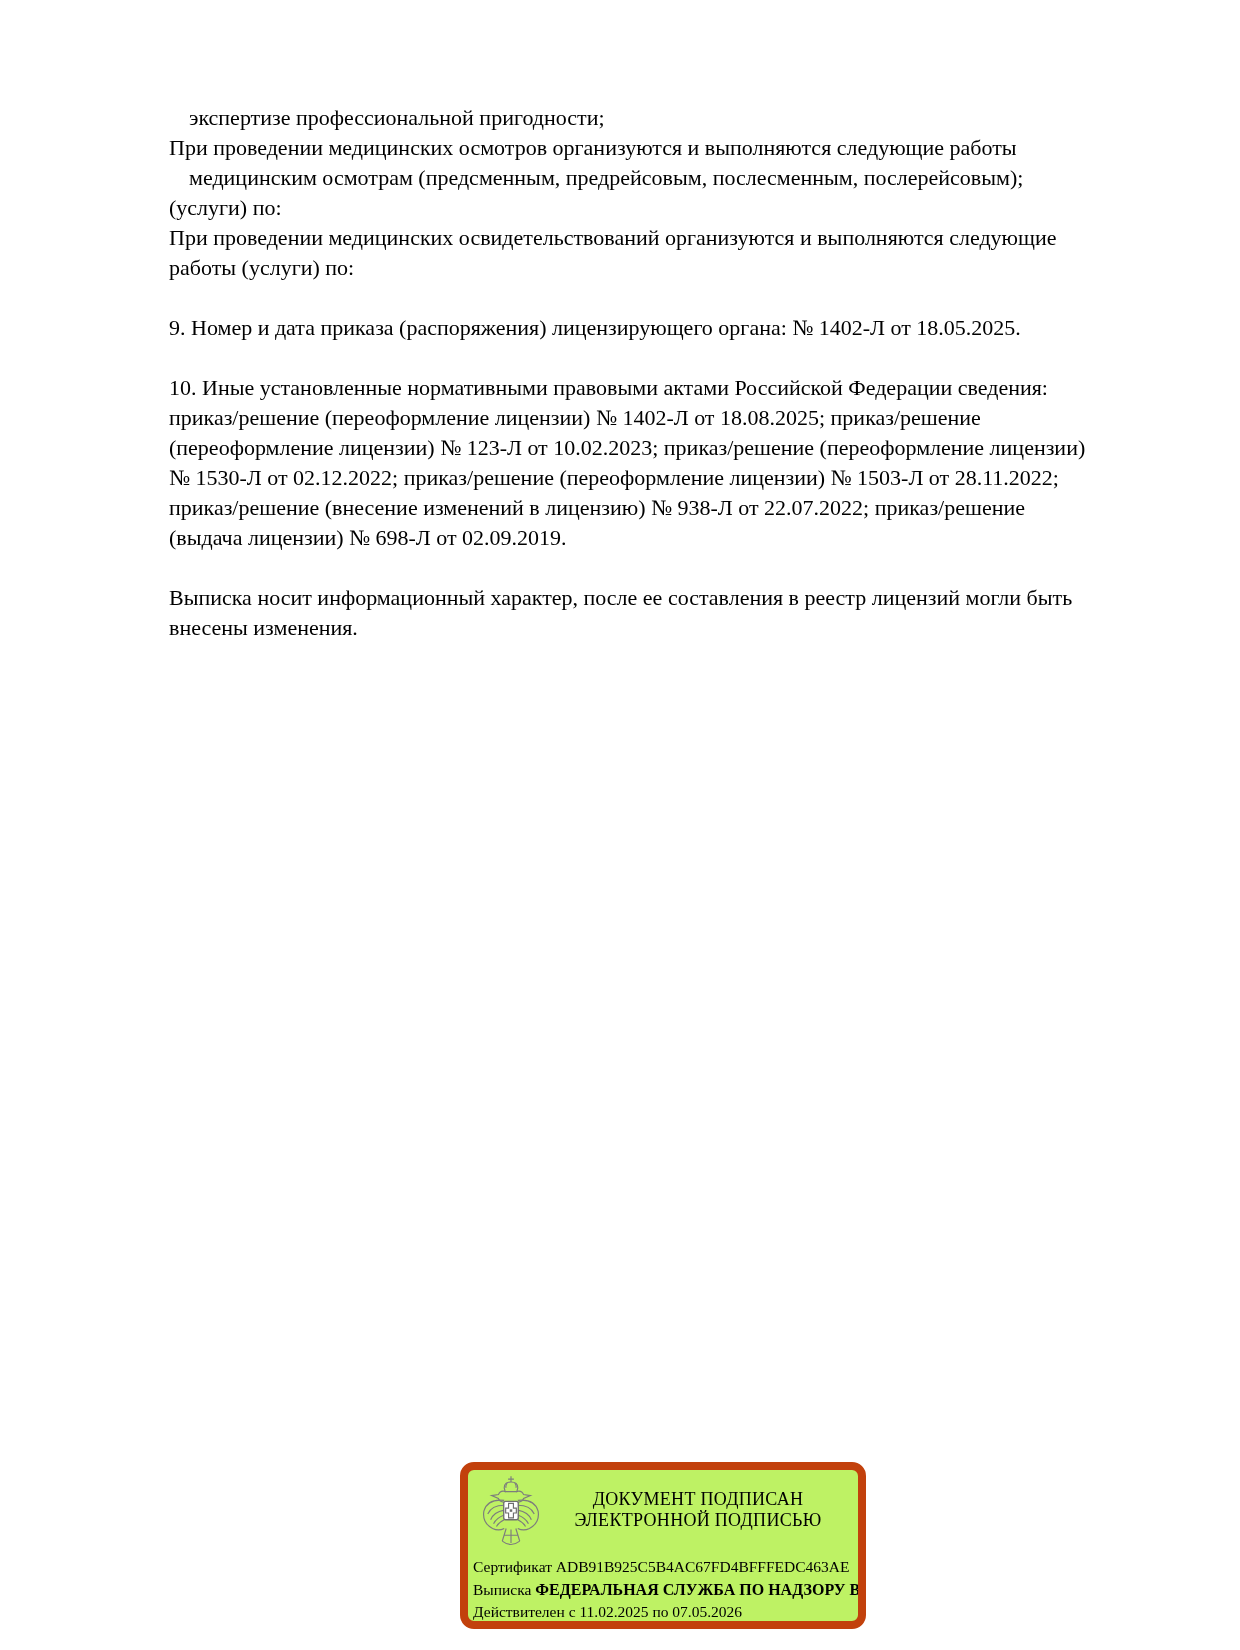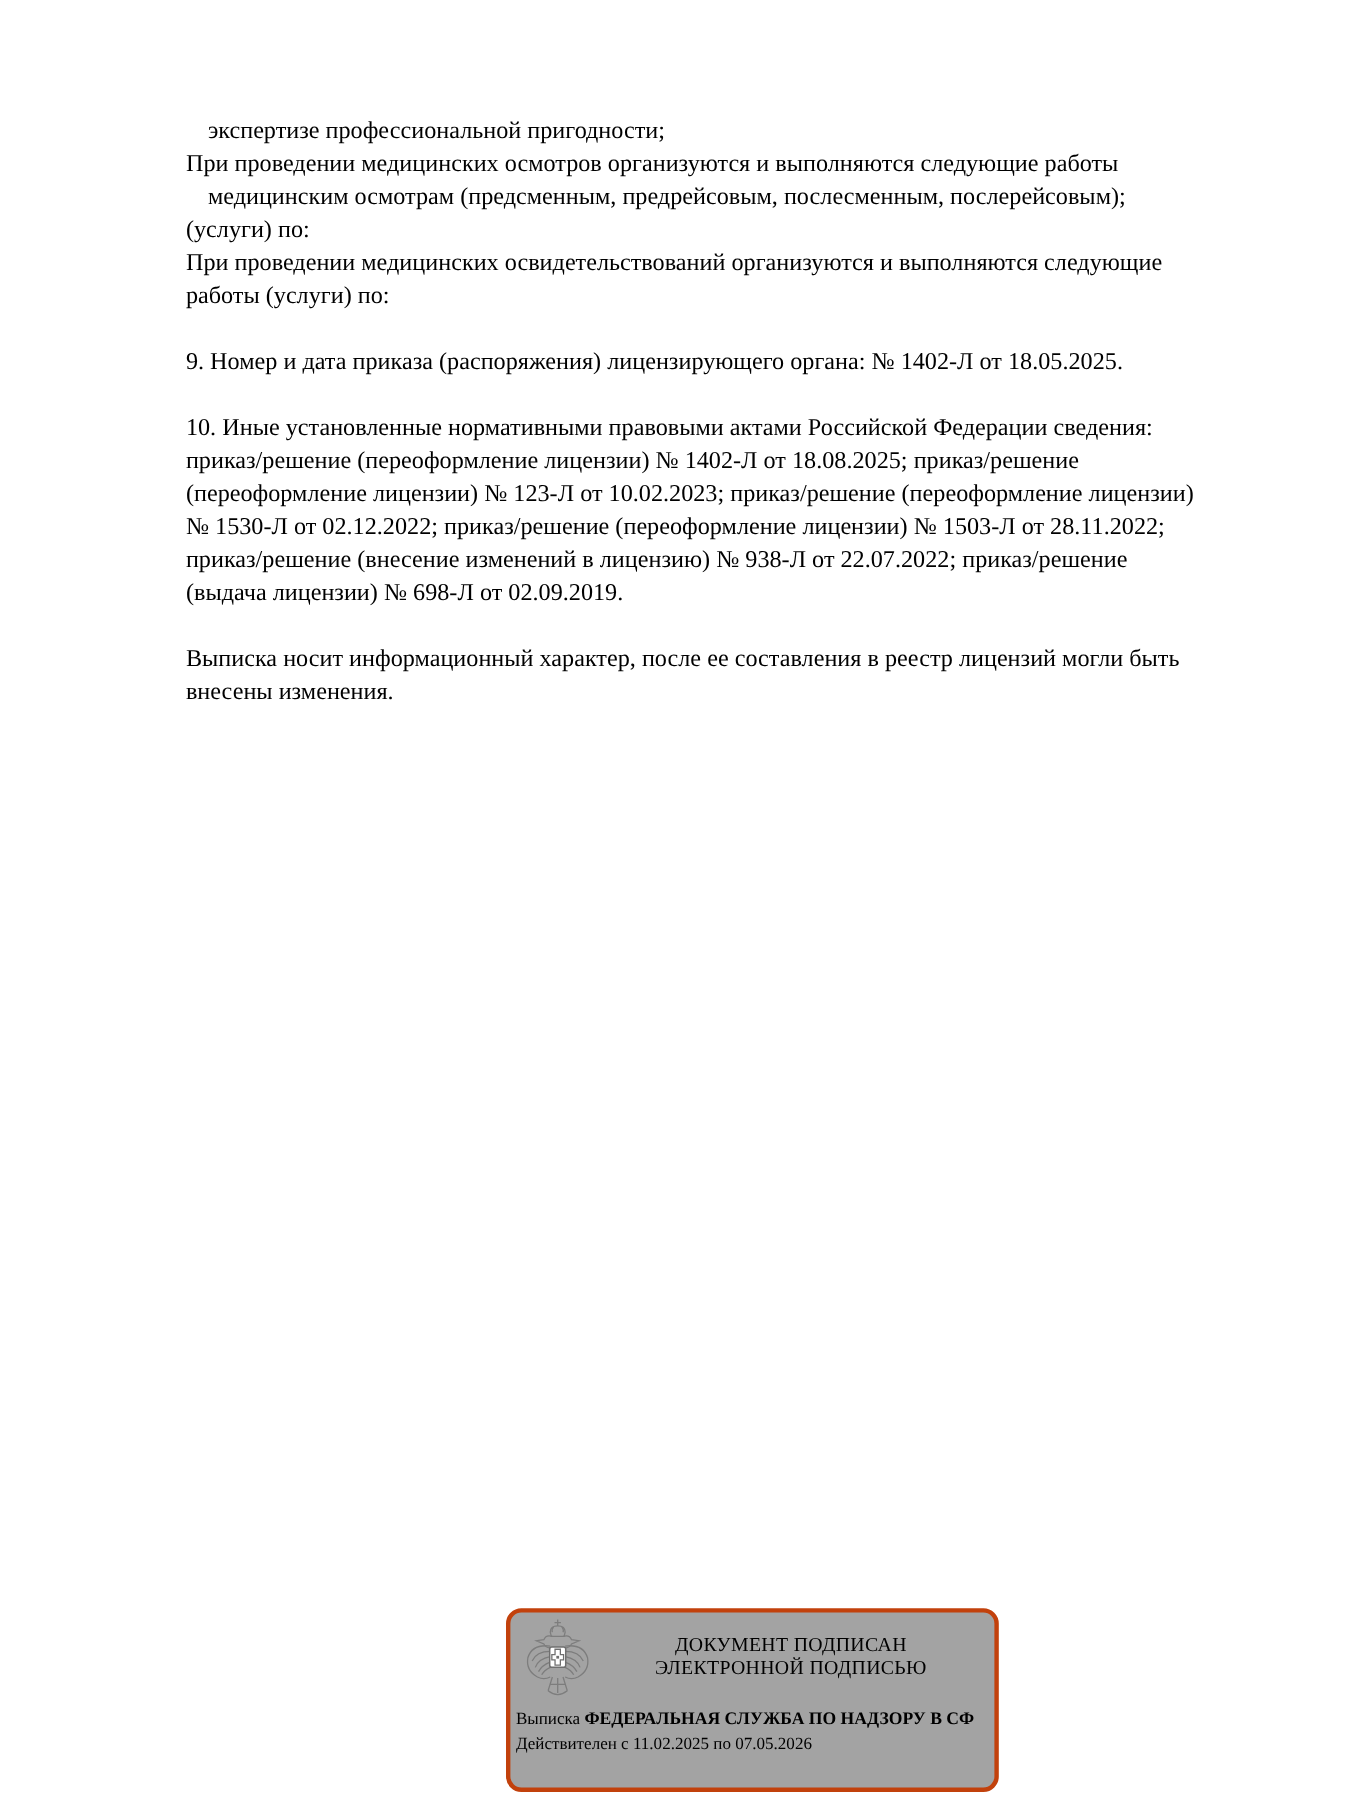--- a/index.html
+++ b/index.html
@@ -27,25 +27,25 @@
     white-space: nowrap;
   }
   .line.indent { padding-left: 20px; }
   .gap { height: 30px; }
 
   
   .stamp {
     position: absolute;
     left: 460px;
     top: 1462px;
-    width: 448px;
+    width: 406px;
     height: 167px;
-    border: 4px solid #c2410c;
+    border: 8px solid #c2410c;
     border-radius: 14px;
-    background: #a3a3a3;
+    background: #bef264;
     overflow: hidden;
   }
   .stamp-top {
     display: flex;
     align-items: flex-start;
     padding: 5px 4px 0 12px;
   }
   .emblem {
     flex: 0 0 auto;
     width: 62px;
@@ -118,18 +118,19 @@
         <rect x="24.5" y="27" width="15" height="19" rx="2" fill="#ffffff" stroke="#6f6f6f" stroke-width="1.4"></rect>
         <path d="M29.5 29 h5 v5 h3 v5 h-3 v5 h-5 v-5 h-3 v-5 h3 z" fill="none" stroke="#6f6f6f" stroke-width="1.2"></path>
         <rect x="30.7" y="35.2" width="2.6" height="2.6" fill="#6f6f6f"></rect>
       </svg>
       <div class="stamp-title">
         <div>ДОКУМЕНТ ПОДПИСАН</div>
         <div>ЭЛЕКТРОННОЙ ПОДПИСЬЮ</div>
       </div>
     </div>
     <div class="stamp-details">
+      <div><span>Сертификат</span> <span>ADB91B925C5B4AC67FD4BFFFEDC463AE</span></div>
       <div><span>Выписка</span> <span class="owner-value">ФЕДЕРАЛЬНАЯ СЛУЖБА ПО НАДЗОРУ В СФ</span></div>
       <div>Действителен с 11.02.2025 по 07.05.2026</div>
     </div>
   </div>
 
 </div>
 
 </body></html>

